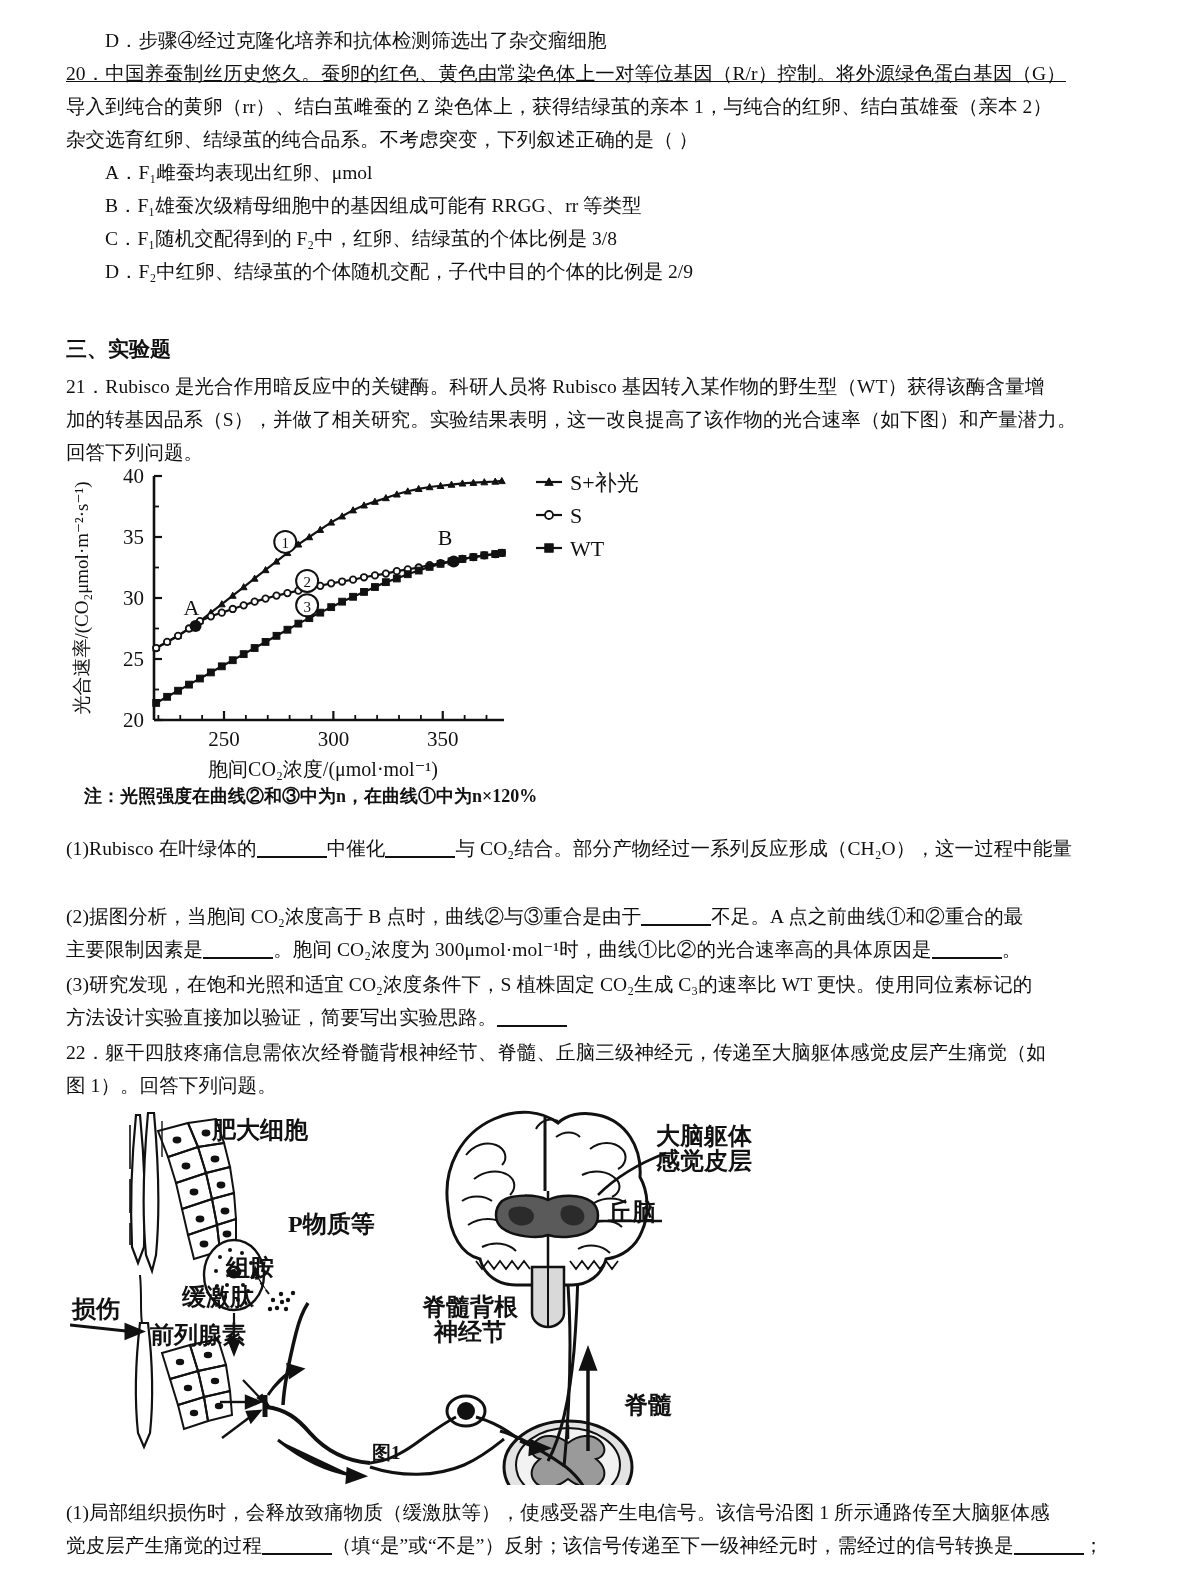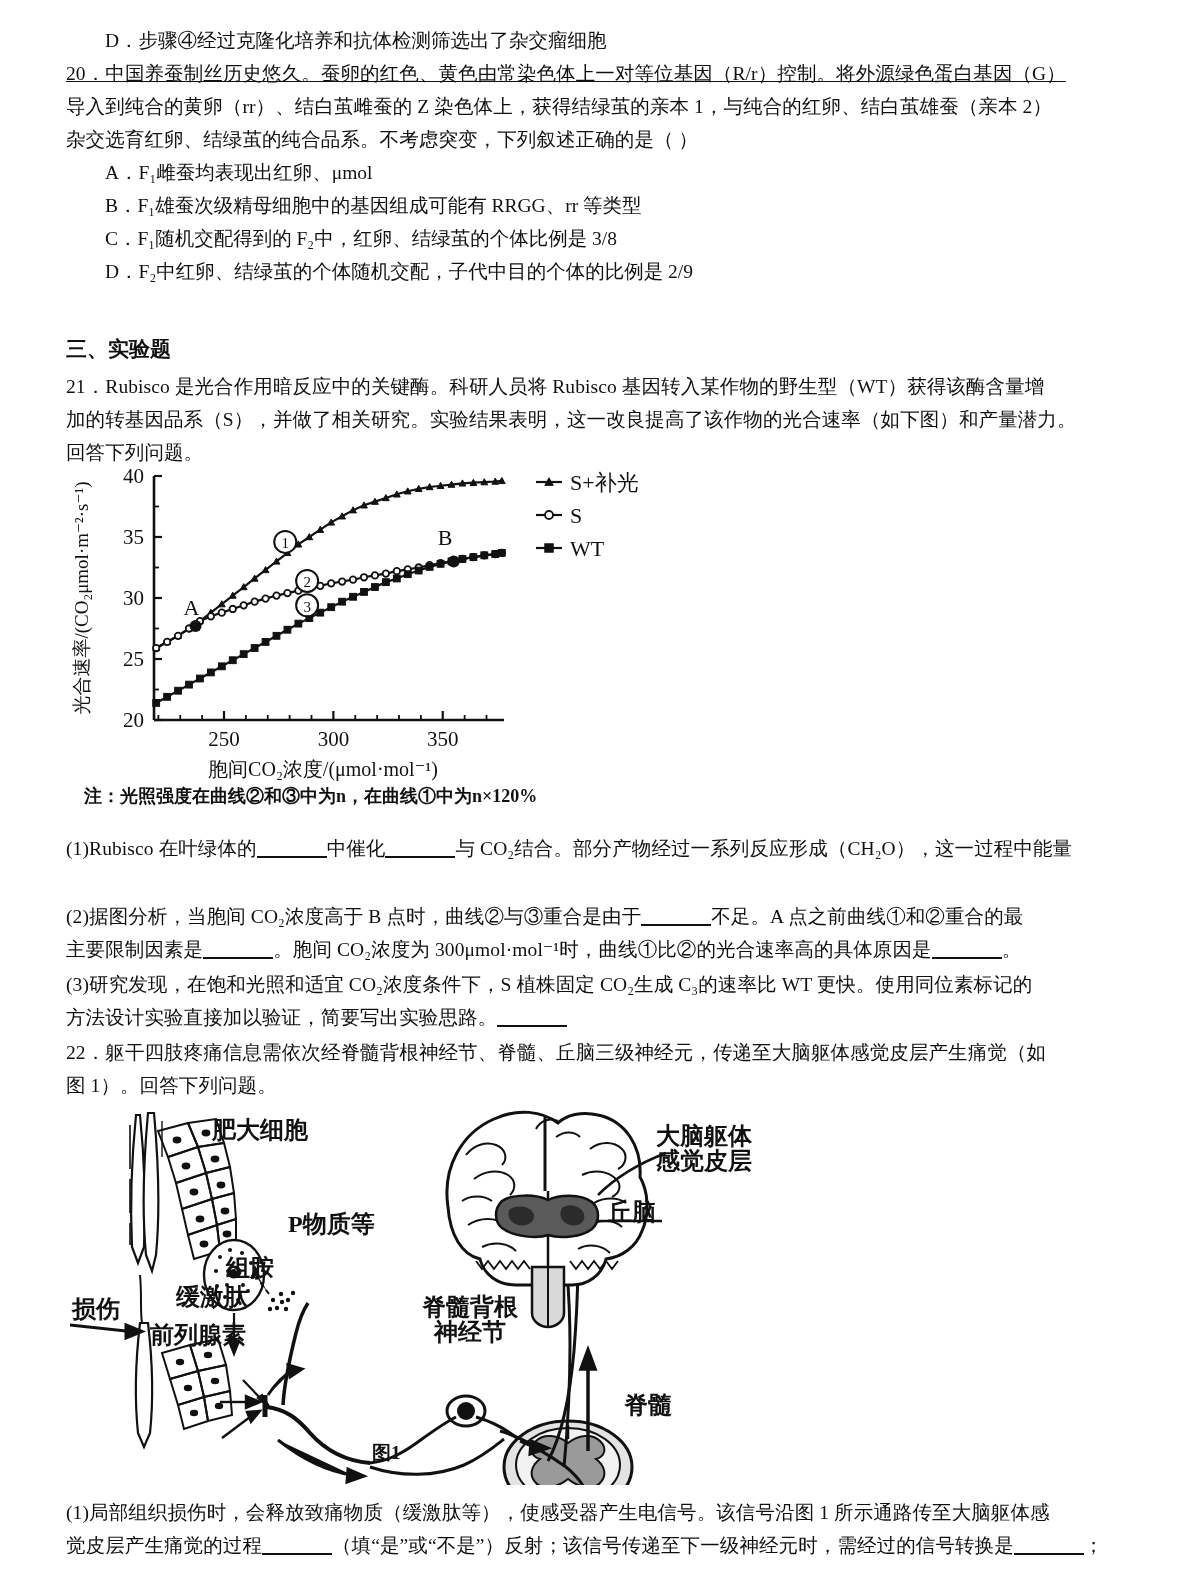--- a/index.html
+++ b/index.html
@@ -491,21 +491,21 @@
       <g stroke="#111" fill="none" stroke-width="2.5">
         <path d="M592,126 C570,126 546,126 528,126"></path>
       </g>
     </svg>
   </div>
 
   <div class="dlabel" style="left:72px; top:1297px;">损伤</div>
   <div class="dlabel" style="left:212px; top:1118px;">肥大细胞</div>
   <div class="dlabel" style="left:288px; top:1212px;">P物质等</div>
   <div class="dlabel" style="left:226px; top:1256px;">组胺</div>
-  <div class="dlabel" style="left:176px; top:1285px;">缓激肽</div>
+  <div class="dlabel" style="left:182px; top:1285px;">缓激肽</div>
   <div class="dlabel" style="left:150px; top:1323px;">前列腺素</div>
   <div class="dlabel" style="left:656px; top:1124px; white-space:pre-line; text-align:left;">大脑躯体
 感觉皮层</div>
   <div class="dlabel" style="left:608px; top:1200px;">丘脑</div>
   <div class="dlabel" style="left:422px; top:1295px; white-space:pre-line; text-align:center;">脊髓背根
 神经节</div>
   <div class="dlabel" style="left:624px; top:1393px;">脊髓</div>
 
   <div class="fig-caption">图1</div>
 

